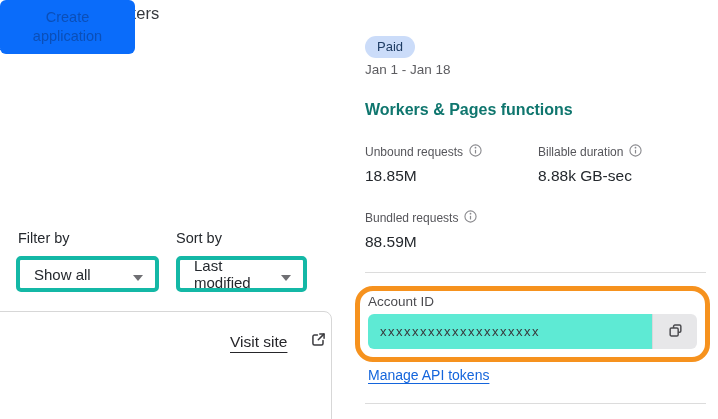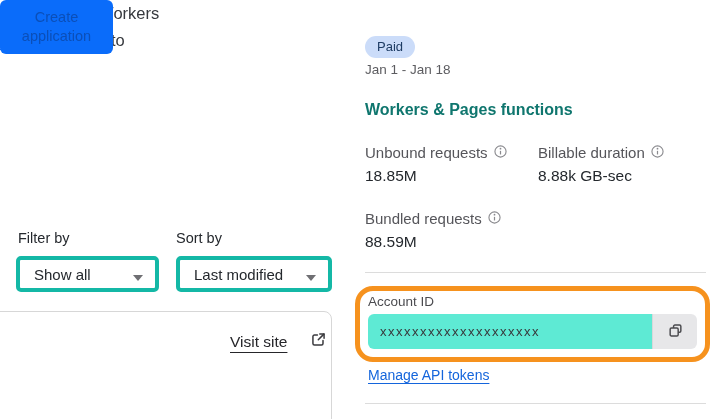--- a/index.html
+++ b/index.html
@@ -13,21 +13,21 @@
 
   
   .intro {
     left:0; top:113; font-size:16.5px; line-height:27px; color:#36393e;
     white-space:nowrap;
   }
   .intro a { color:#1567dc; text-decoration:underline; text-underline-offset:3px; cursor:pointer; }
   .ext-icon { display:inline-block; vertical-align:-1px; margin:0 2px 0 5px; }
 
   .create-btn {
-    left:218; top:113; width:113px; height:54px;
+    left:218; top:113; width:135px; height:54px;
     background:#0a6cfa; border:none; border-radius:6px;
     color:#0b4fb8; font-size:14.5px; line-height:19px; font-family:inherit;
     display:flex; align-items:center; justify-content:center; text-align:center;
     padding:0 12px; cursor:pointer;
   }
 
   .field-label { font-size:14.5px; color:#24282d; }
   .select {
     height:36px; background:#fff; border:4px solid #14b8a6; border-radius:5px;
     display:flex; align-items:center; font-size:15px; color:#24282d;
@@ -52,21 +52,21 @@
   
   .acct-title-row { left:365px; top:36px; display:flex; align-items:center; gap:12px; }
   .acct-title { font-size:16.5px; font-weight:bold; color:#24282d; }
   .badge {
     background:#cbdcf9; color:#1e3c64; font-size:13px;
     padding:3px 12px 4px; border-radius:12px;
   }
   .date-range { left:365px; top:62px; font-size:13.5px; color:#5c5c60; }
   .section-title { left:365px; top:101px; font-size:16px; font-weight:bold; color:#0f766e; }
 
-  .metric-label { font-size:15px; color:#55555a; display:flex; align-items:flex-end; gap:6px; }
+  .metric-label { font-size:12px; color:#55555a; display:flex; align-items:center; gap:6px; }
   .metric-value { font-size:15.5px; color:#24282d; }
 
   .divider { height:1px; background:#dcdcdc; width:341px; left:365px; }
 
   .highlight {
     left:355px; top:286px; width:355px; height:76px;
     border:5px solid #f6921e; border-radius:18px; pointer-events:none; z-index:5;
   }
 
   .acct-id-label { left:368px; top:294px; font-size:13.5px; color:#4c4c50; }
@@ -102,21 +102,21 @@
 
   <button class="abs create-btn">Create application</button>
 
   <div class="abs field-label" style="left:18px; top:230px;">Filter by</div>
   <div class="select" style="left:16px; top:256px; width:143px;">
     <span>Show all</span>
     <span class="caret"></span>
   </div>
 
   <div class="abs field-label" style="left:176px; top:230px;">Sort by</div>
-  <div class="select" style="left:176px; top:256px; width:156px;">
+  <div class="select" style="left:176px; top:256px; width:131px;">
     <span>Last modified</span>
     <span class="caret"></span>
   </div>
 
   <div class="abs site-card"></div>
   <div class="abs visit-row">
     <a class="visit-link">Visit site</a>
     <span><svg width="15" height="15" viewBox="0 0 14 14" fill="none" stroke="#3a3a3e" stroke-width="1.4" stroke-linecap="round" stroke-linejoin="round">
           <path d="M6 2.8H3.2c-.8 0-1.4.6-1.4 1.4v6.6c0 .8.6 1.4 1.4 1.4h6.6c.8 0 1.4-.6 1.4-1.4V8"></path>
           <path d="M8.2 1.8h4v4"></path>

